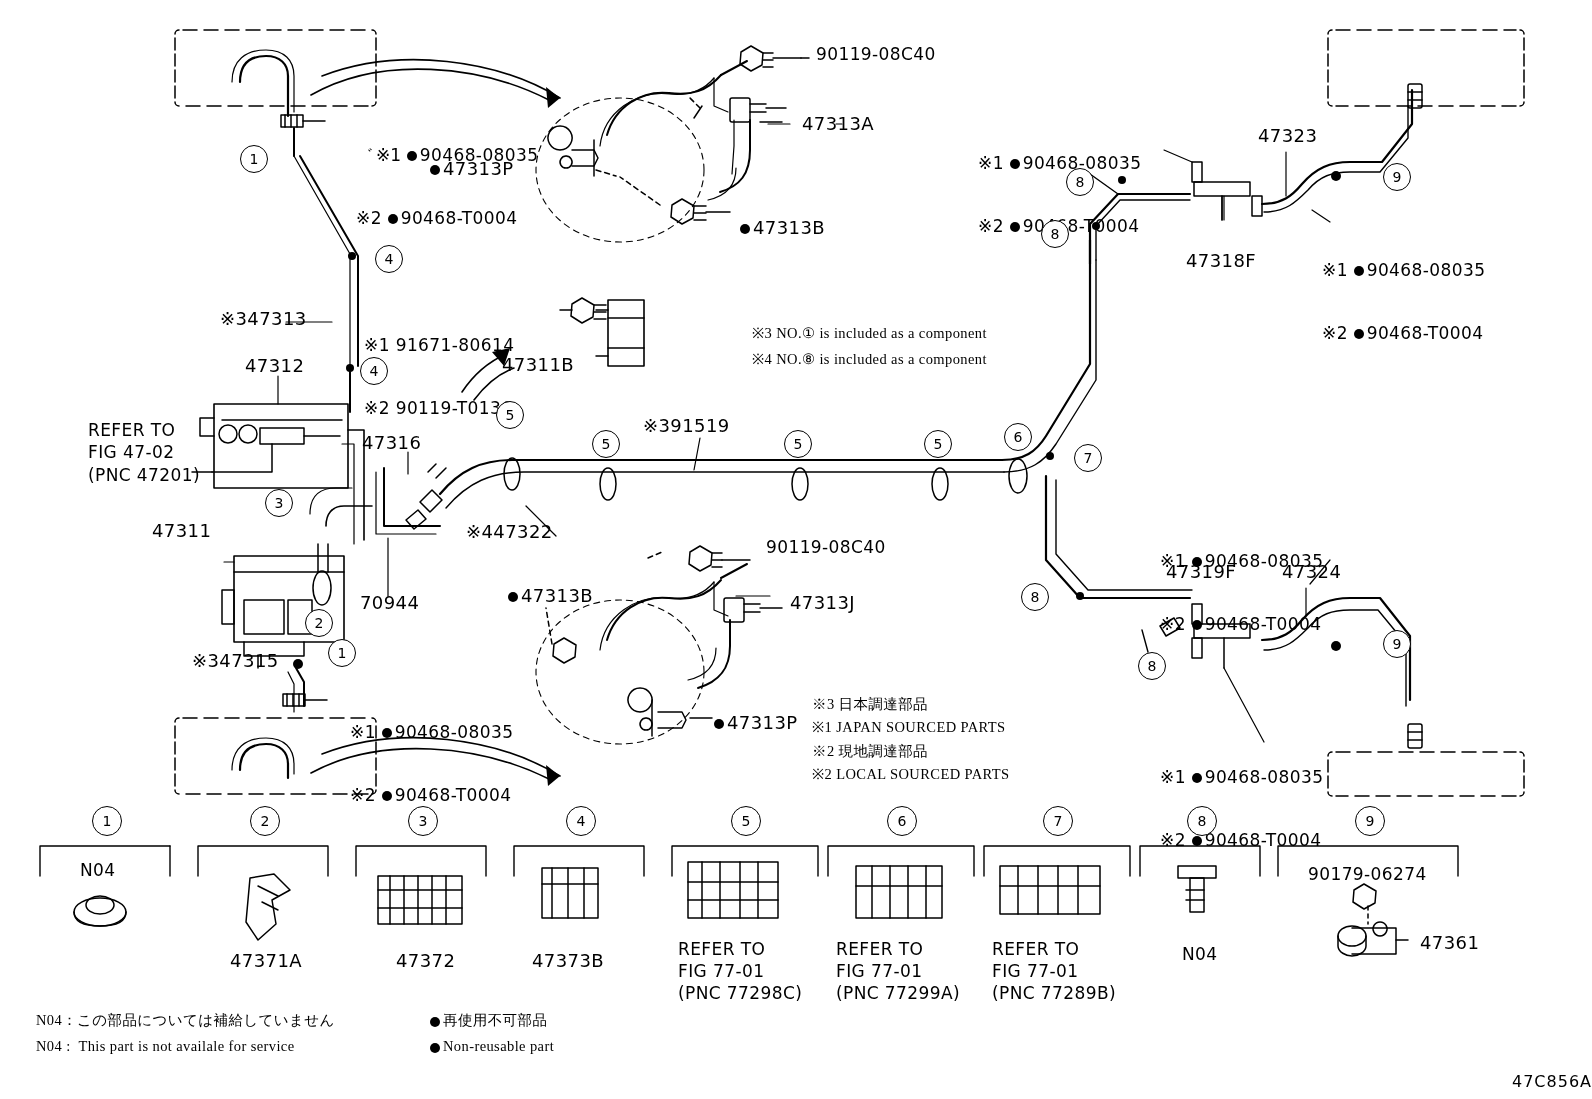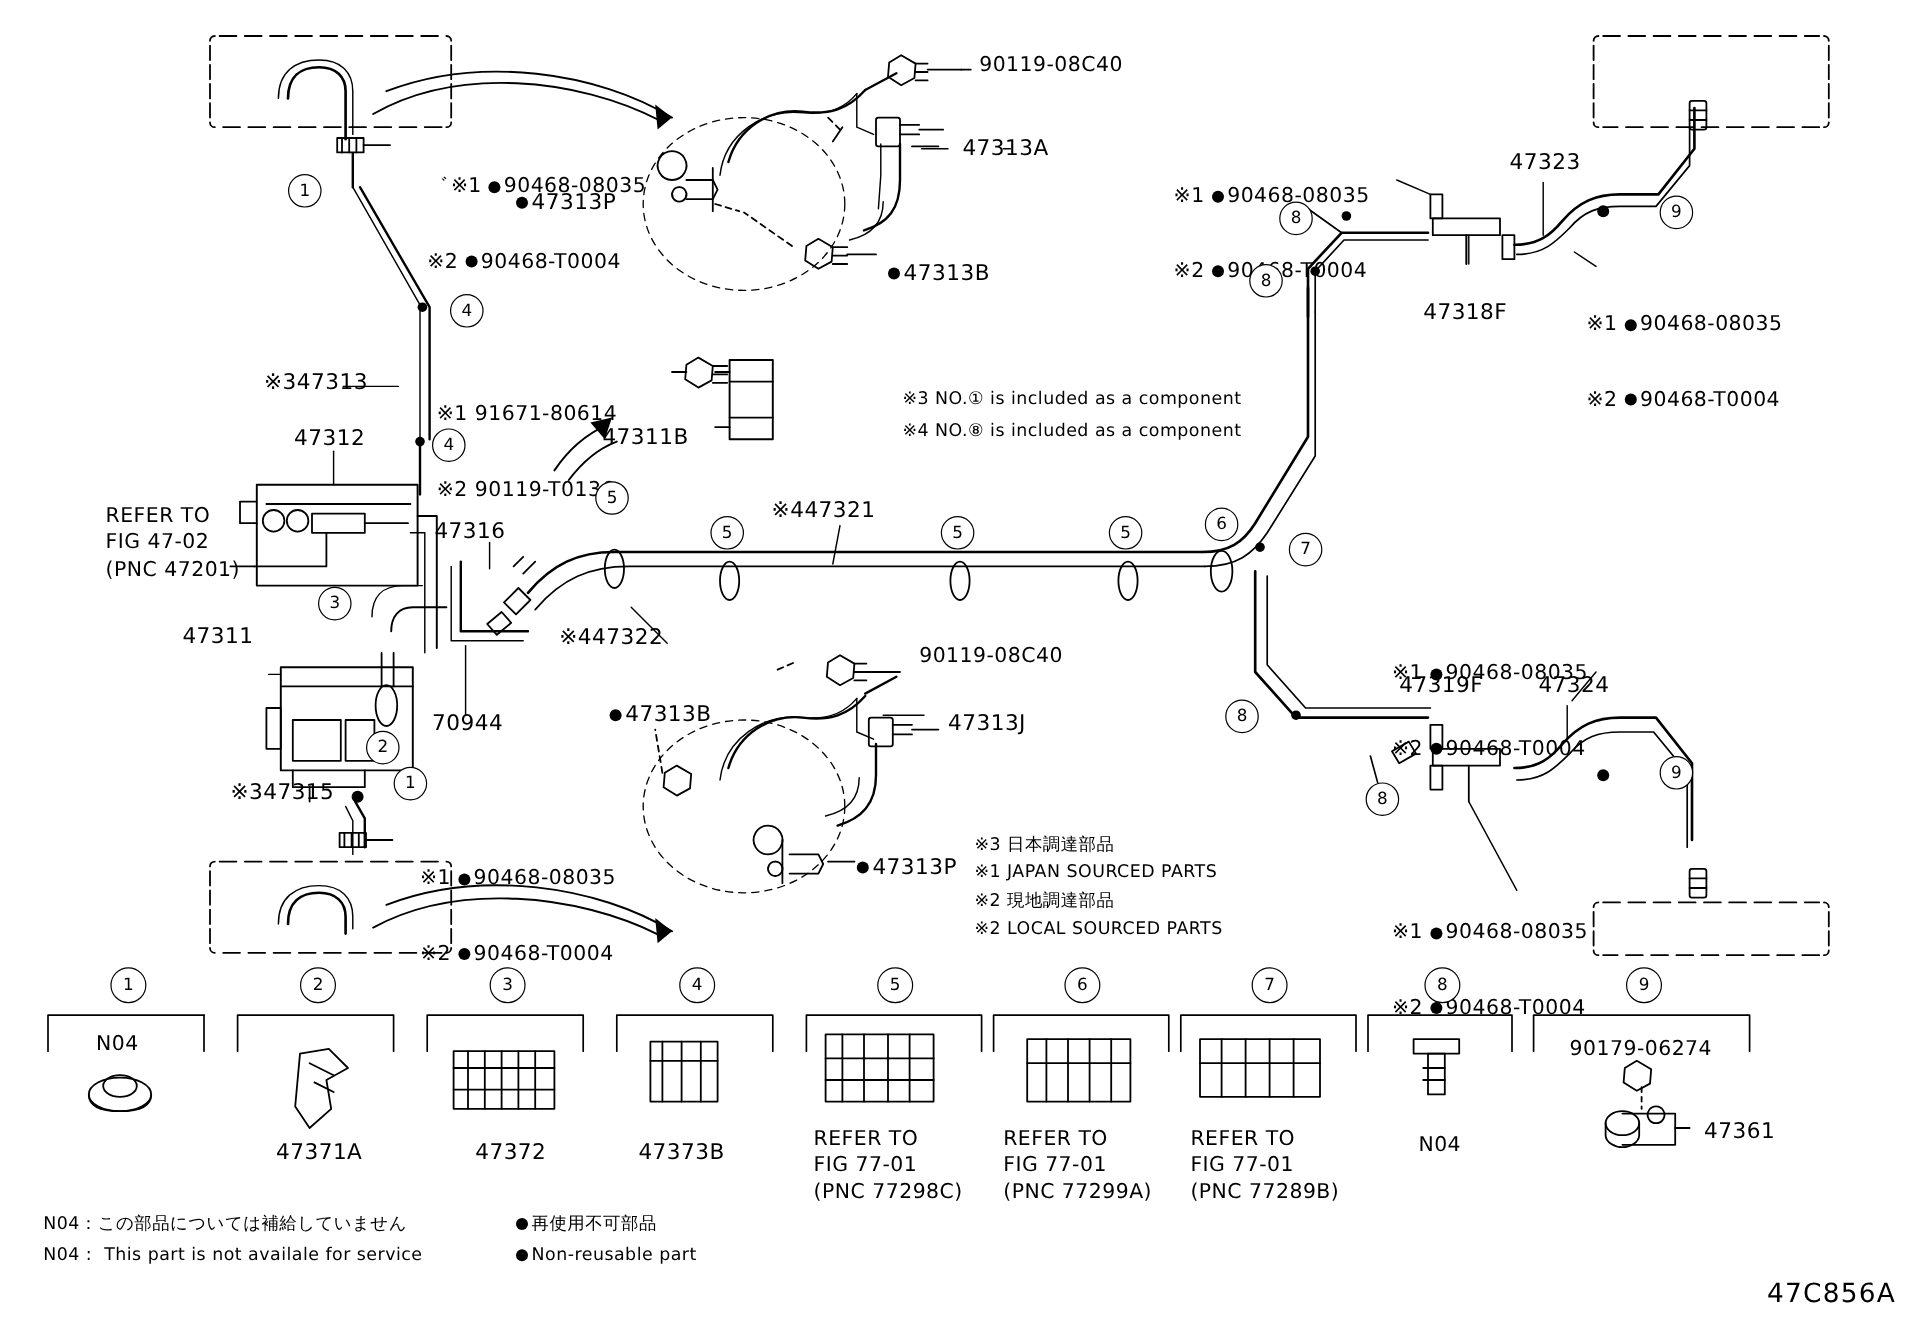--- a/index.html
+++ b/index.html
@@ -1,29 +1,29 @@
 <!DOCTYPE html>
 <html><head>
 <meta charset="utf-8">
 <style>
   html,body{margin:0;padding:0;background:#ffffff;}
   body{width:1592px;height:1099px;position:relative;overflow:hidden;
        font-family:"DejaVu Sans",sans-serif;color:#000;}
   #canvas{position:absolute;left:0;top:0;width:1592px;height:1099px;}
   .lbl{position:absolute;white-space:pre;font-family:"DejaVu Sans",sans-serif;
        font-size:17px;letter-spacing:0.4px;line-height:1.22;}
-  .lbl.sm{font-size:14.5px;}
+  .lbl.sm{font-size:14.5px;font-family:Liberation Serif, serif;}
   .lbl.big{font-size:18px;}
   .circ{position:absolute;border:1.6px solid #000;border-radius:50%;
         background:#fff;display:flex;align-items:center;justify-content:center;
         font-size:14px;font-family:"DejaVu Sans",sans-serif;}
   .dot{display:inline-block;width:10px;height:10px;border-radius:50%;
        background:#000;vertical-align:middle;margin-right:3px;}
   svg{position:absolute;left:0;top:0;pointer-events:none;}
-  .code{position:absolute;right:12px;bottom:8px;font-size:22px;letter-spacing:1px;}
+  .code{position:absolute;right:0;bottom:8px;font-size:16px;letter-spacing:1px;}
 </style>
 </head>
 <body>
 
 <div id="canvas">
 
 <svg width="1592" height="1099" viewBox="0 0 1592 1099">
   <g fill="none" stroke="#000" stroke-width="1.5" stroke-linecap="round" stroke-linejoin="round">
 
   <path d="M183 30 h185 M372 30 a4 4 0 0 1 4 4 M376 38 v12 M376 54 v12 M376 70 v12 M376 86 v12 M376 102 a4 4 0 0 1 -4 4 M368 106 h-185 M179 106 a4 4 0 0 1 -4 -4 M175 98 v-12 M175 82 v-12 M175 66 v-12 M175 50 v-12 M175 34 a4 4 0 0 1 4 -4" stroke-dasharray="14 7"></path>
@@ -311,21 +311,21 @@
 </div>
 <div class="lbl" style="left:364px;top:294px">
   <div>※1 91671-80614</div>
   <div>※2 90119-T0136</div>
 </div>
 
 <div class="lbl big" style="left:220px;top:308px">※347313</div>
 <div class="lbl big" style="left:245px;top:355px">47312</div>
 <div class="lbl big" style="left:502px;top:354px">47311B</div>
 <div class="lbl big" style="left:362px;top:432px">47316</div>
-<div class="lbl big" style="left:643px;top:415px">※447321</div>
+<div class="lbl big" style="left:643px;top:415px">※391519</div>
 <div class="lbl big" style="left:466px;top:521px">※447322</div>
 <div class="lbl big" style="left:152px;top:520px">47311</div>
 <div class="lbl big" style="left:360px;top:592px">70944</div>
 <div class="lbl big" style="left:192px;top:650px">※347315</div>
 
 <div class="lbl big" style="left:508px;top:585px"><span class="dot"></span><span>47313B</span></div>
 <div class="lbl" style="left:766px;top:537px">90119-08C40</div>
 <div class="lbl big" style="left:790px;top:592px">47313J</div>
 <div class="lbl big" style="left:714px;top:712px"><span class="dot"></span><span>47313P</span></div>
 

